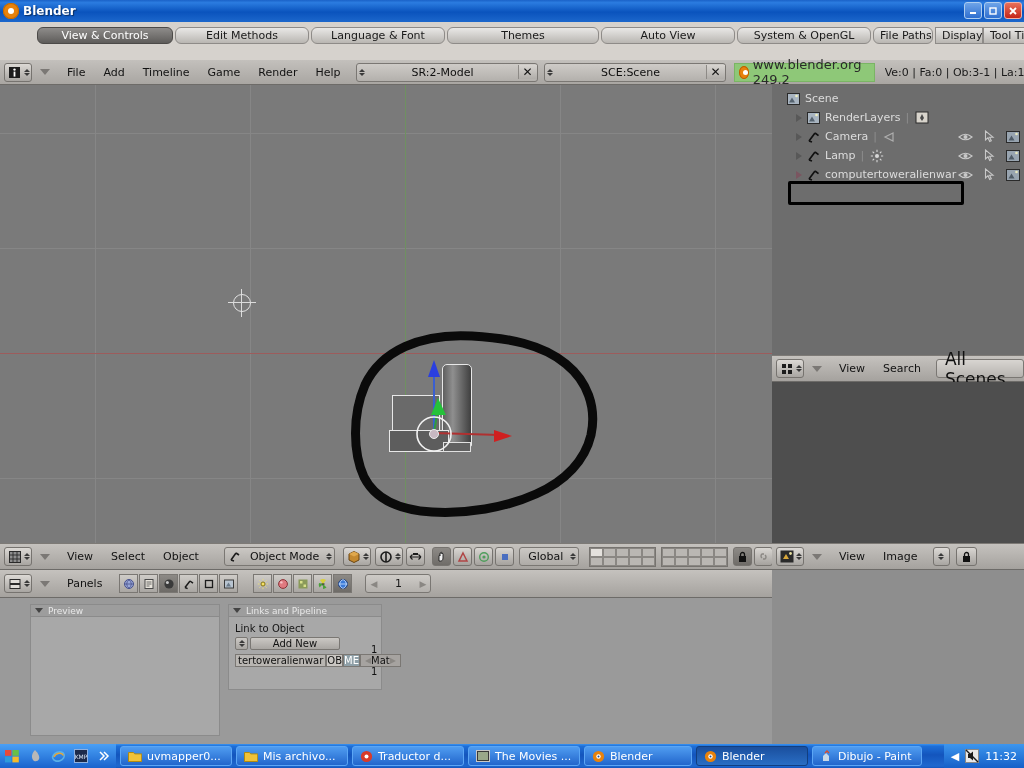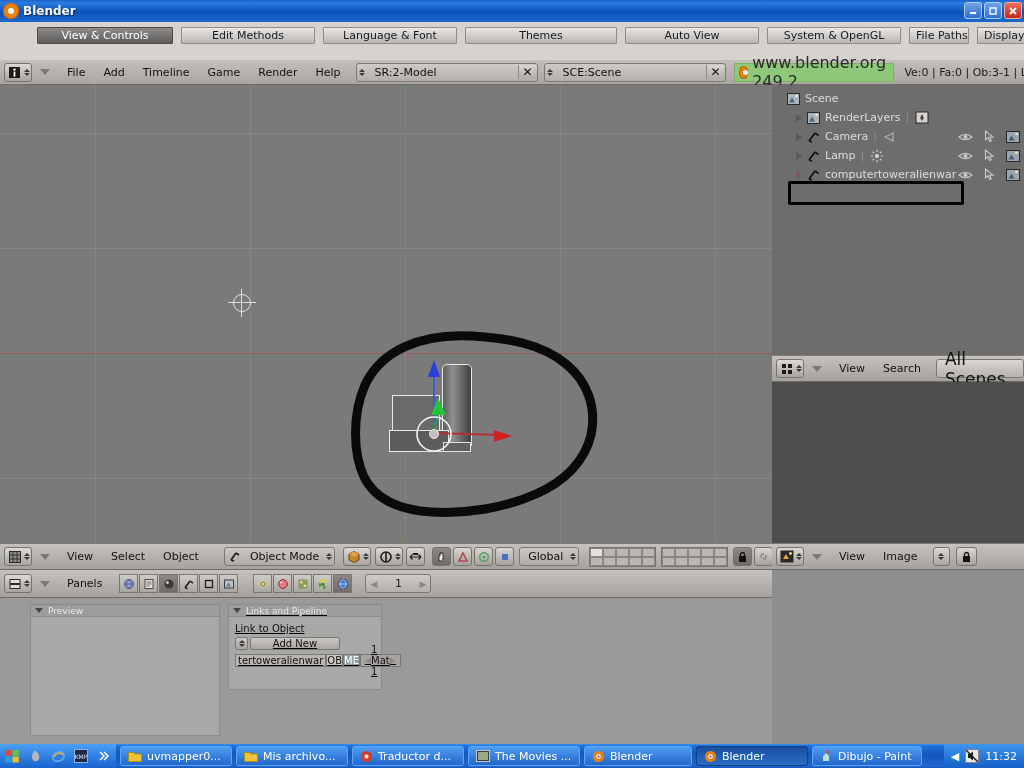--- a/index.html
+++ b/index.html
@@ -45,22 +45,22 @@
   
   .prefsbar {
     position:absolute; left:0; top:22px; width:1024px; height:38px;
     background:#d6d2cd;
   }
   .prefs-tabs { position:absolute; left:37px; top:5px; display:flex; }
   .ptab {
     height:17px; line-height:16px; text-align:center;
     font-size:11px; color:#1a1a1a;
     background: linear-gradient(to bottom,#e9e8e6,#b9b6b2);
-    border:1px solid #8e8b88; border-radius:1px;
-    margin-right:8px; padding:0 6px; white-space:nowrap;
+    border:1px solid #8e8b88; border-radius:6px;
+    margin-right:2px; padding:0 6px; white-space:nowrap;
   }
   .ptab.active {
     background: linear-gradient(to bottom,#8e8c8a,#5e5c5a);
     color:#ffffff; border-color:#4c4a48;
   }
 
   
   .mainhdr {
     position:absolute; left:0; top:60px; width:1024px; height:25px;
     background: linear-gradient(to bottom,#c3c0bc,#a9a6a2);
@@ -80,30 +80,30 @@
   .menu-tri {
     width:0;height:0;border-left:5px solid transparent;border-right:5px solid transparent;
     border-top:6px solid #7b7875; margin:0 8px;
   }
   .menu-item { color:#121212; font-size:11px; padding:0 9px; white-space:nowrap;}
   .field {
     height:19px; display:flex; align-items:center;
     background: linear-gradient(to bottom,#cecbc7,#b3b0ac);
     border:1px solid #7a7773; border-radius:3px; margin-left:6px;
   }
-  .field .fv { padding:0 7px; color:#0f0f0f; font-size:11px; width:150px; }
+  .field .fv { padding:0 7px; color:#0f0f0f; font-size:11px; width:150px;text-align:center; }
   .field .fx {
     width:19px; display:flex;align-items:center;justify-content:center;
     font-weight:bold; font-size:12px; color:#111;
     border-left:1px solid #8d8a86;
     background: linear-gradient(to bottom,#d7d4d0,#b0ada9);
   }
   .version-badge {
     height:19px; margin-left:8px; display:flex;align-items:center;
-    background:#8ec878; color:#2a2a2a; font-size:16px; padding:0 4px;
+    background:#8ec878; color:#2a2a2a; font-size:13px; padding:0 4px;
     border:1px solid #7ab564;
   }
   .version-badge .vb-ico{
     width:13px;height:13px;border-radius:50%;background:#e8820c;margin-right:4px;
     position:relative; box-shadow: inset 0 0 0 1px #b85f00;
   }
   .version-badge .vb-ico:after{content:'';position:absolute;left:4px;top:4px;width:5px;height:5px;background:#fff;border-radius:50%;}
   .stats { margin-left:10px; color:#1a1a1a; font-size:11px; white-space:nowrap; overflow:hidden;}
 
   
@@ -652,21 +652,21 @@
   <div class="btn-body">
 
     <div class="panel" style="left:30px;top:6px;width:190px;height:132px;">
       <div class="panel-hdr">
         <span class="tri"></span>
         <span>Preview</span>
       </div>
       <div class="panel-body"></div>
     </div>
 
-    <div class="panel" style="left:228px;top:6px;width:154px;height:86px;text-decoration:underline;">
+    <div class="panel" style="left:228px;top:6px;width:154px;height:86px;">
       <div class="panel-hdr">
         <span class="tri"></span>
         <span>Links and Pipeline</span>
       </div>
       <div class="panel-body">
         <div class="lbl-sm" style="margin-bottom:3px">Link to Object</div>
         <div style="display:flex;gap:2px;margin-bottom:4px">
           <div class="wspin">
               <i style="display:block;width:0;height:0;border-left:3px solid transparent;border-right:3px solid transparent;border-bottom:3px solid #3a3a3a"></i>
               <i style="display:block;width:0;height:0;border-left:3px solid transparent;border-right:3px solid transparent;border-top:3px solid #3a3a3a"></i>

